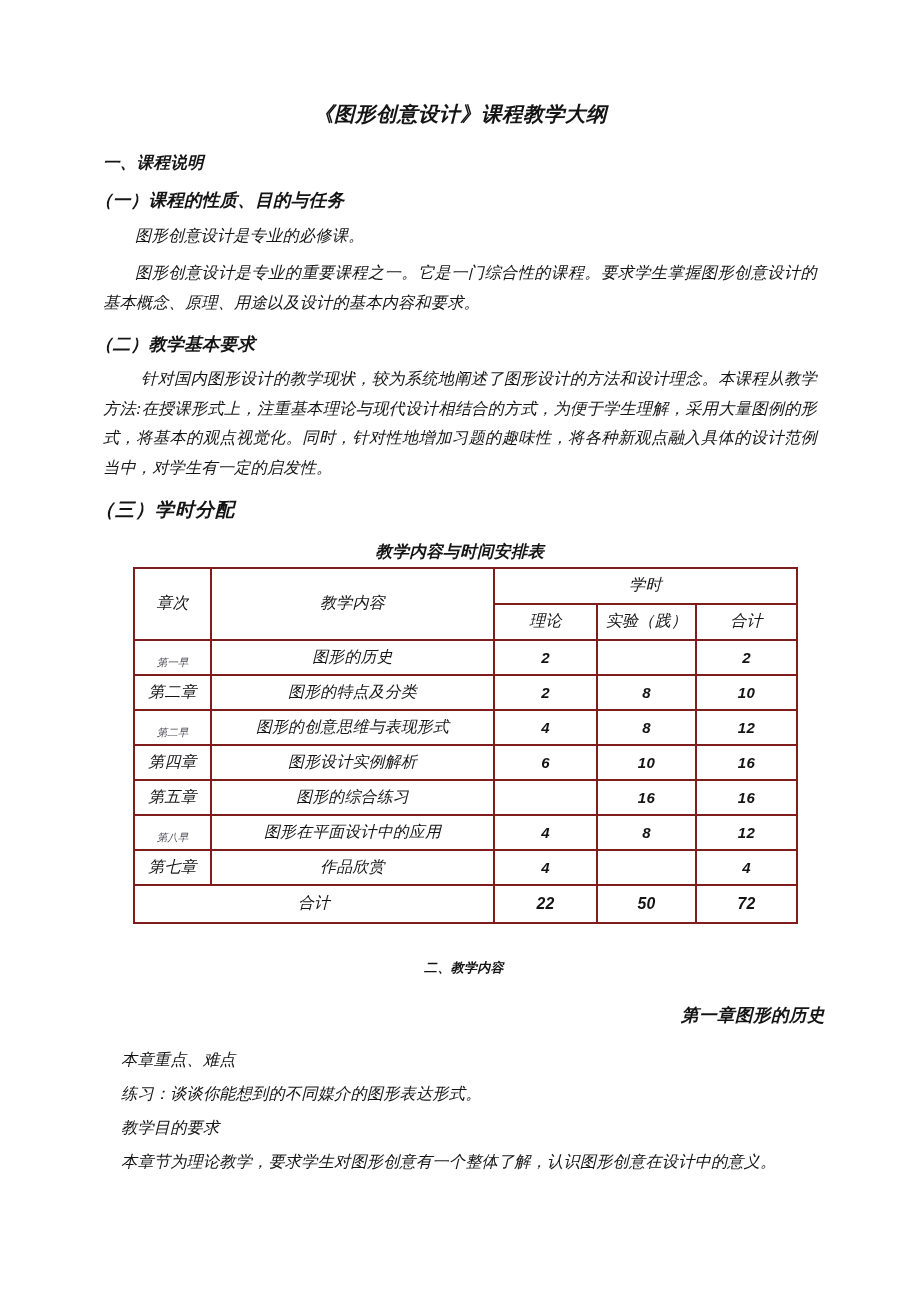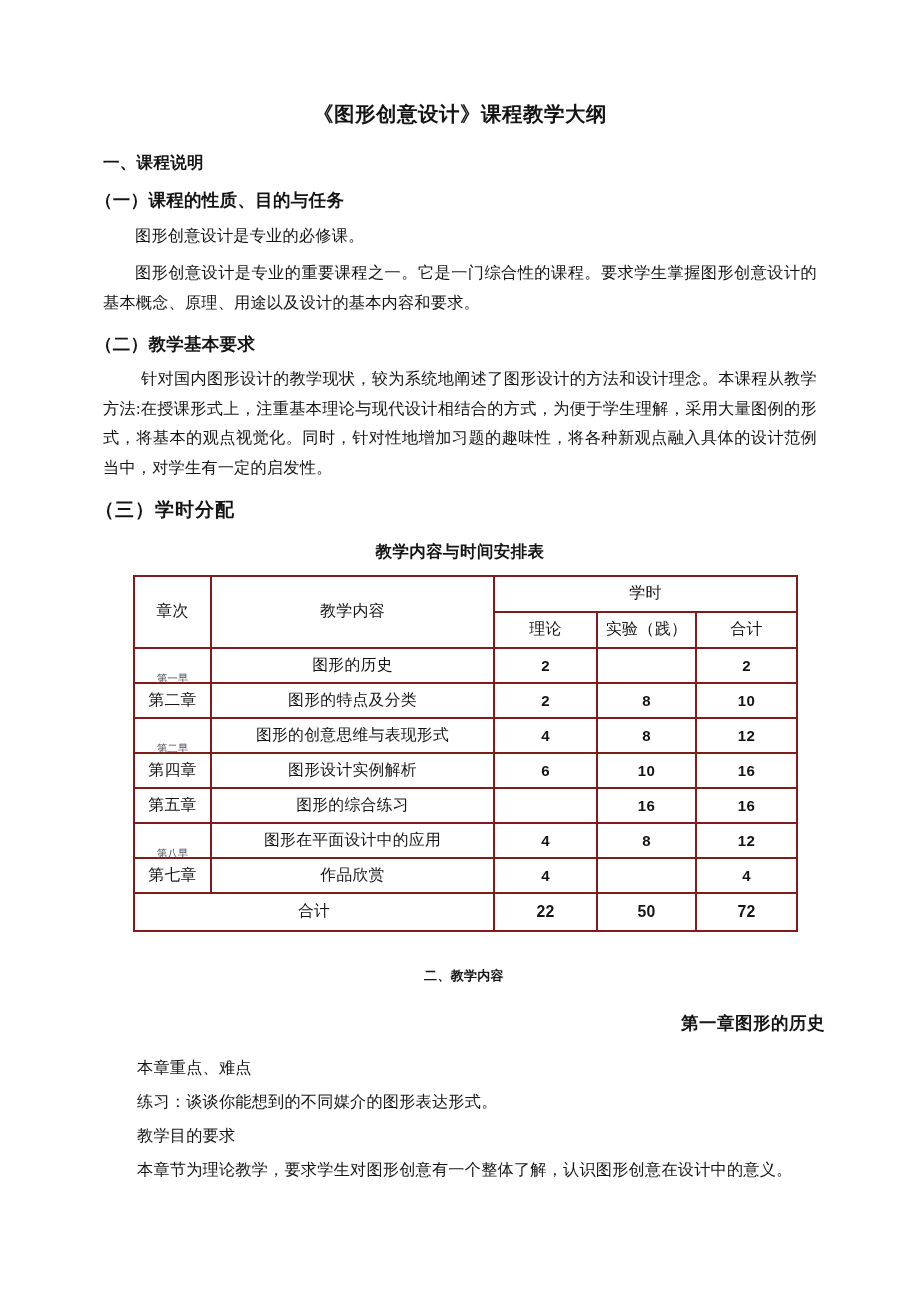--- a/index.html
+++ b/index.html
@@ -15,20 +15,21 @@
     color: #141414;
     -webkit-font-smoothing: antialiased;
   }
   .page {
     position: relative;
     width: 920px;
     height: 1301px;
     box-sizing: border-box;
     padding: 0;
     overflow: hidden;
+    font-style: italic;
   }
   .content {
     position: absolute;
     left: 95px;
     top: 0;
     width: 730px;
   }
 
   
   .doc-title {
@@ -86,32 +87,32 @@
   }
   p.indent1 { text-indent: 32px; }
   p.indent2 { text-indent: 38px; }
   p.tight { margin-top: 2px; }
 
   .after-heading { margin-top: 6px; }
 
   .note-line {
     font-size: 16.2px;
     line-height: 34px;
-    margin: 0 0 0 42px;
+    margin: 0 0 0 26px;
     letter-spacing: 0.2px;
   }
   .note-line.first { margin-top: 16px; }
 
   
   .table-caption {
     font-family: "Liberation Sans", "DejaVu Sans", sans-serif;
     font-weight: bold;
     font-size: 16.5px;
     text-align: center;
-    margin: 16px 0 12px 0;
+    margin: 16px 0 4px 0;
     letter-spacing: 0.4px;
   }
   table.schedule {
     border-collapse: collapse;
     width: 663px;
     margin: 0 0 0 38px;
     table-layout: fixed;
     font-size: 15.5px;
   }
   table.schedule td {
@@ -143,21 +144,21 @@
   table.schedule td.total-label {
     height: 36px;
     font-size: 15.8px;
   }
   
   .chap-small {
     font-size: 10.5px;
     color: #4a4a52;
     display: block;
     position: relative;
-    top: 14px;
+    top: 6px;
     letter-spacing: 0;
     text-align: center;
   }
   .chap-normal {
     font-size: 15.8px;
   }
 
   .col-chap  { width: 77px; }
   .col-topic { width: 283px; }
   .col-theory{ width: 103px; }

